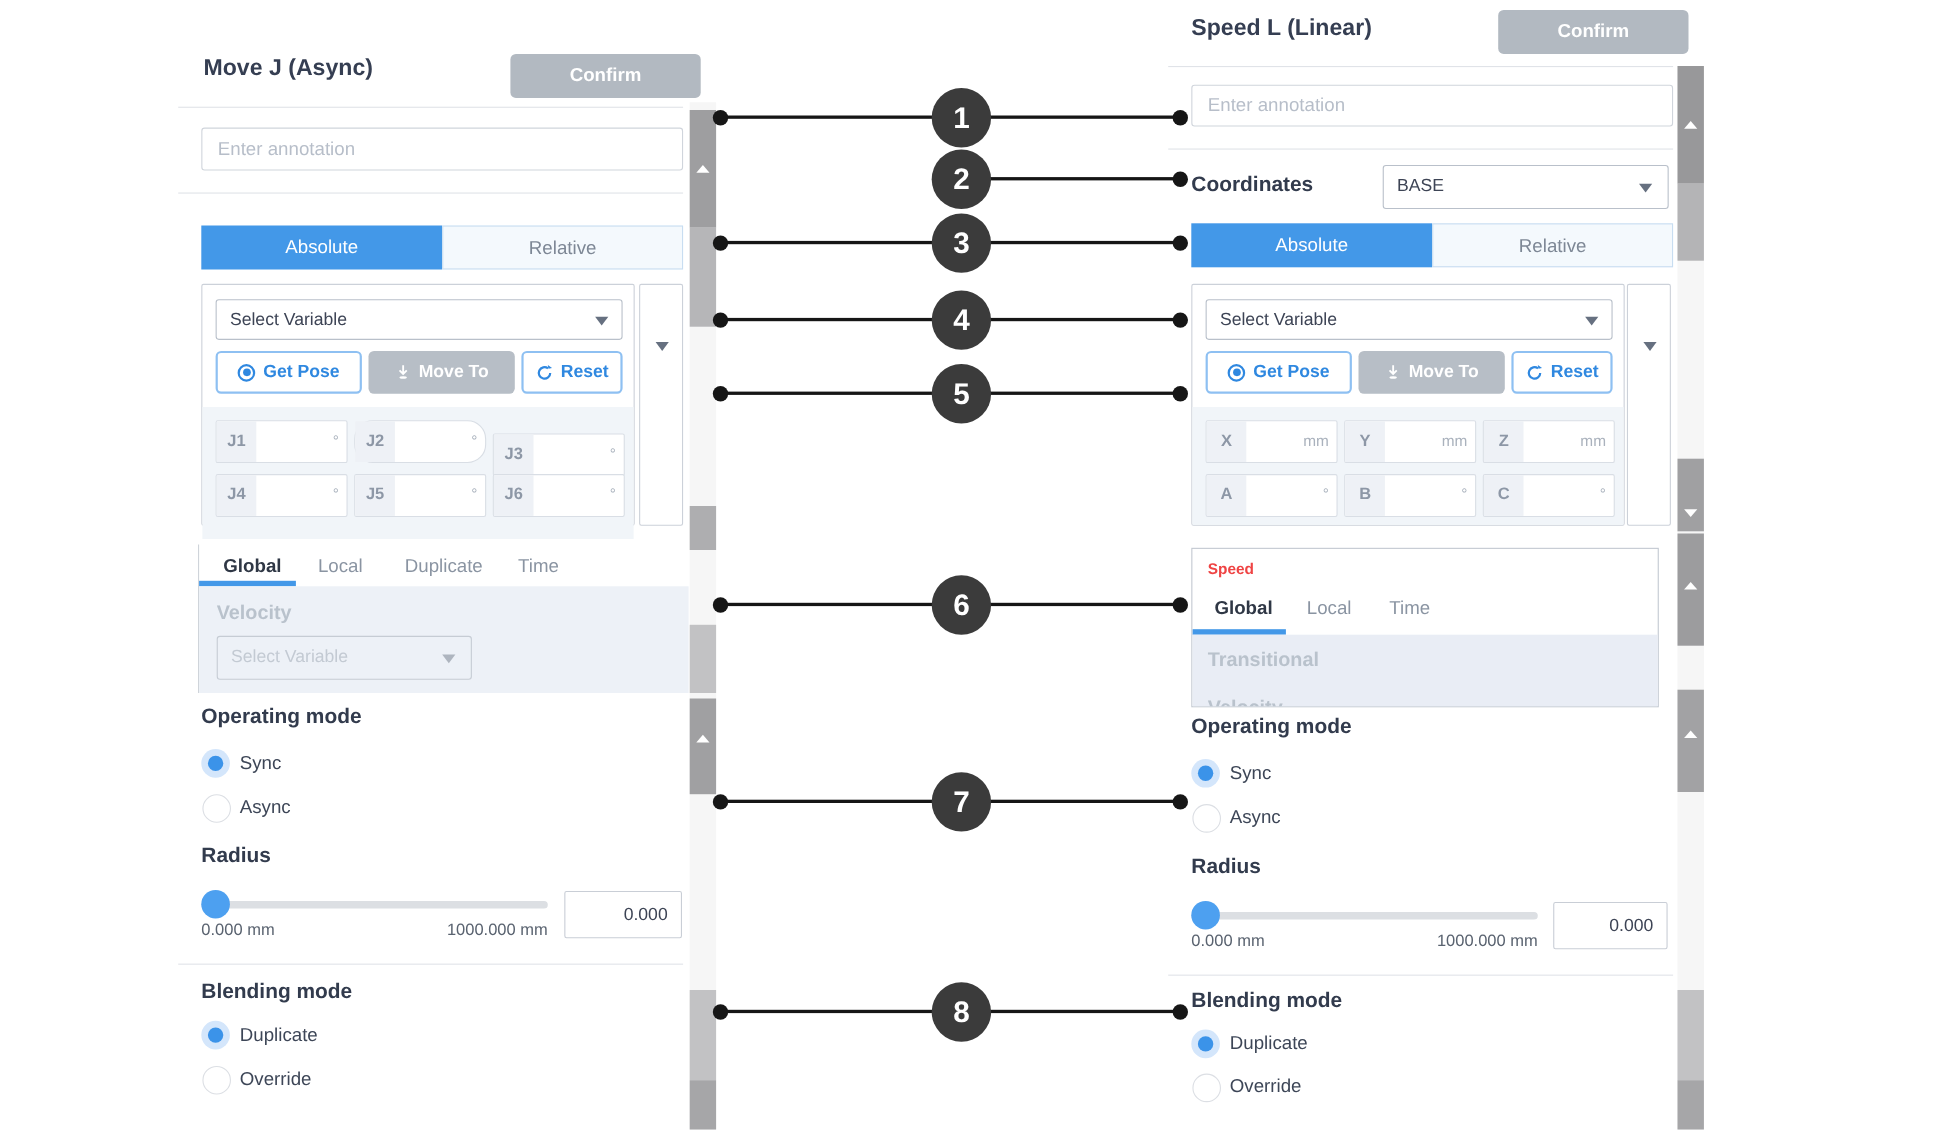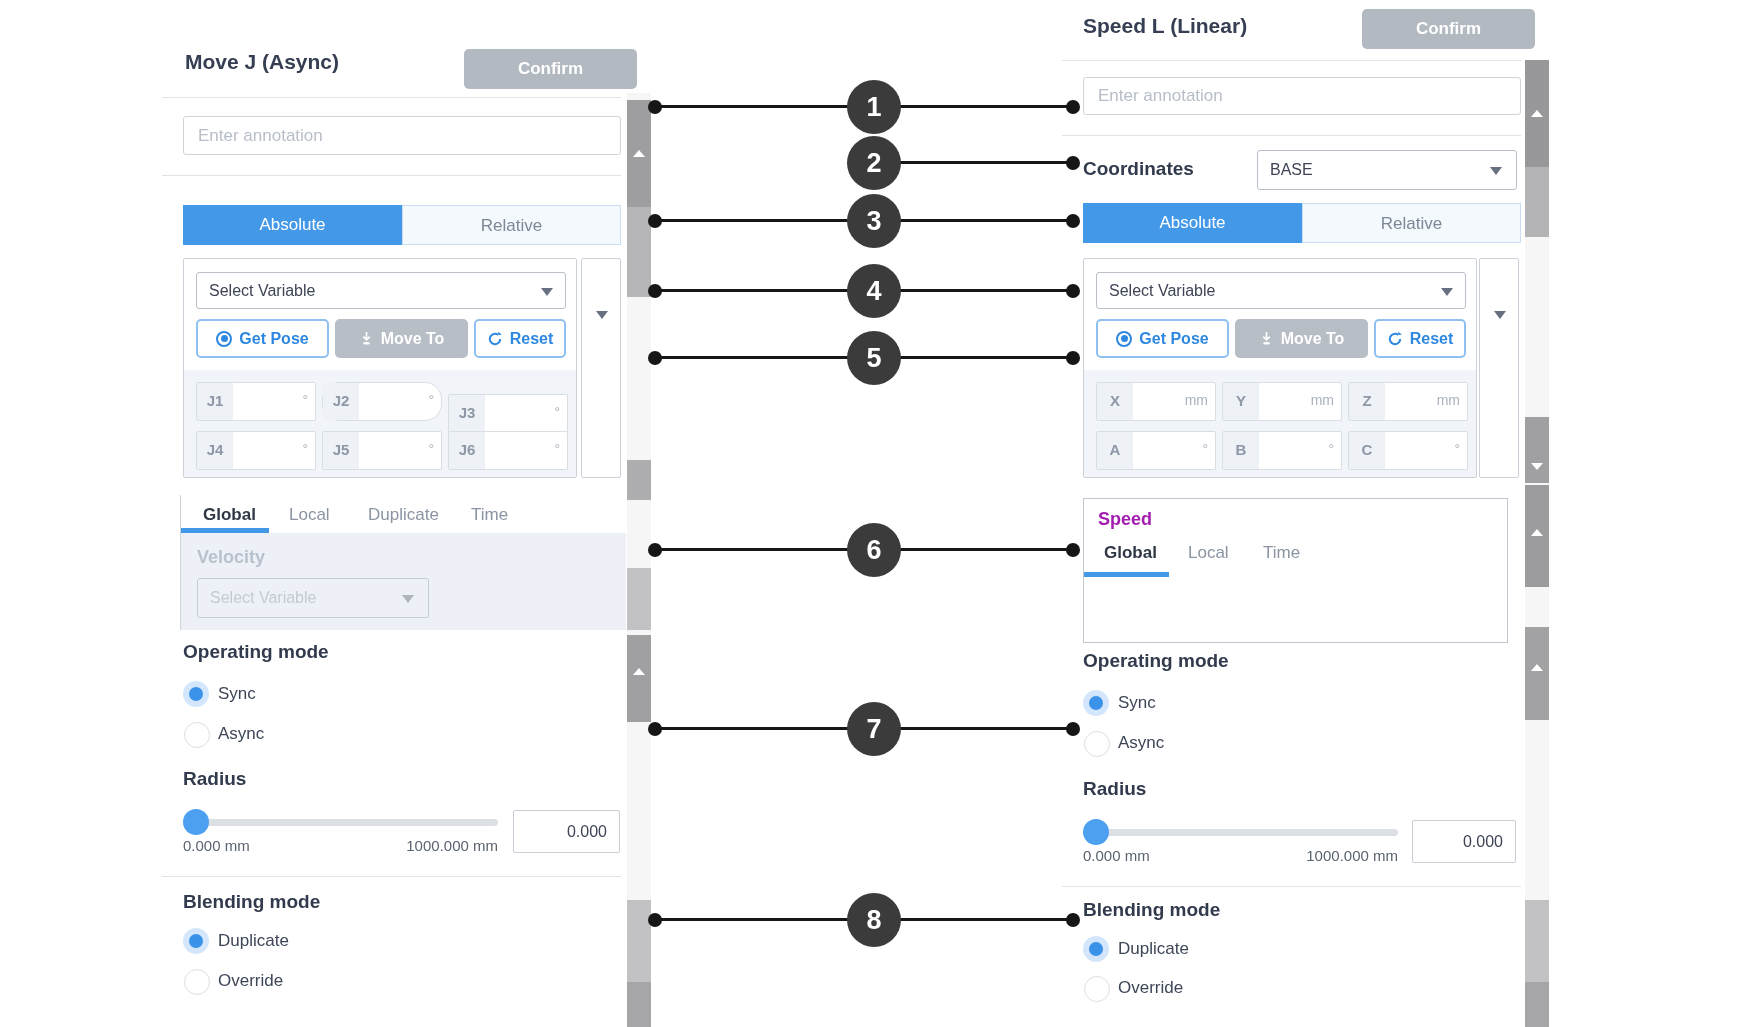--- a/index.html
+++ b/index.html
@@ -90,21 +90,21 @@
       </svg>
     <span>Move To</span>
   </button>
   <button class="abs btn-line" style="left:290px;top:60px;width:92px;height:39px;">
     <svg width="16" height="16" viewBox="0 0 16 16">
         <path d="M13.2 8a5.2 5.2 0 1 1-2-4.1" stroke="#2f88e0" stroke-width="2" fill="none"></path>
         <path d="M11 0.8l0.6 3.4 3.3-0.7z" fill="#2f88e0"></path>
       </svg>
     <span>Reset</span>
   </button>
-  <div class="abs jarea" style="left:0;top:111px;width:392px;height:107px;">
+  <div class="abs jarea" style="left:0;top:111px;width:392px;height:120px;">
     <div class="jfield" style="left:12px;top:12px;width:118px;">
         <span class="jlabel">J1</span>
         <span class="junit">°</span>
       </div>
     <div class="jfield" style="left:138px;top:12px;width:118px;border-radius:17px;">
         <span class="jlabel">J2</span>
         <span class="junit">°</span>
       </div>
     <div class="jfield" style="left:264px;top:24px;width:118px;text-decoration:underline;">
         <span class="jlabel">J3</span>
@@ -285,25 +285,29 @@
         <span class="jlabel">C</span>
         <span class="junit">°</span>
       </div>
   </div>
 </div>
 <div class="abs panelbox" style="left:1479px;top:258px;width:40px;height:220px;">
   <span class="caret" style="left:14px;top:52px;"></span>
 </div>
 
 <div class="abs speedbox" style="left:1083px;top:498px;width:425px;height:145px;">
-  <div class="abs" style="left:14px;top:10px;font-size:18px;font-weight:bold;color:#a21caf;">Speed</div>
+  <div class="abs" style="left:14px;top:10px;font-size:14px;font-weight:bold;color:#ef4444;">Speed</div>
   <span class="abs sub-lbl on" style="left:20px;top:44px;">Global</span>
   <span class="abs sub-lbl" style="left:104px;top:44px;">Local</span>
   <span class="abs sub-lbl" style="left:179px;top:44px;">Time</span>
   <div class="abs blue-underline" style="left:0;top:73px;width:85px;"></div>
+  <div class="abs velpanel" style="left:0;top:78px;width:425px;height:67px;background:#e9edf5;">
+    <div class="abs dis-h" style="left:14px;top:12px;">Transitional</div>
+    <div class="abs dis-h" style="left:14px;top:56px;">Velocity</div>
+  </div>
 </div>
 
 <div class="abs h2" style="left:1083px;top:650px;">Operating mode</div>
 <span class="radio-sel" style="left:1083px;top:690px;"></span>
 <span class="abs rlabel" style="left:1118px;top:693px;">Sync</span>
 <span class="radio-un" style="left:1084px;top:731px;"></span>
 <span class="abs rlabel" style="left:1118px;top:733px;">Async</span>
 
 <div class="abs h2" style="left:1083px;top:778px;">Radius</div>
 <div class="abs track" style="left:1083px;top:829px;width:315px;"></div>

